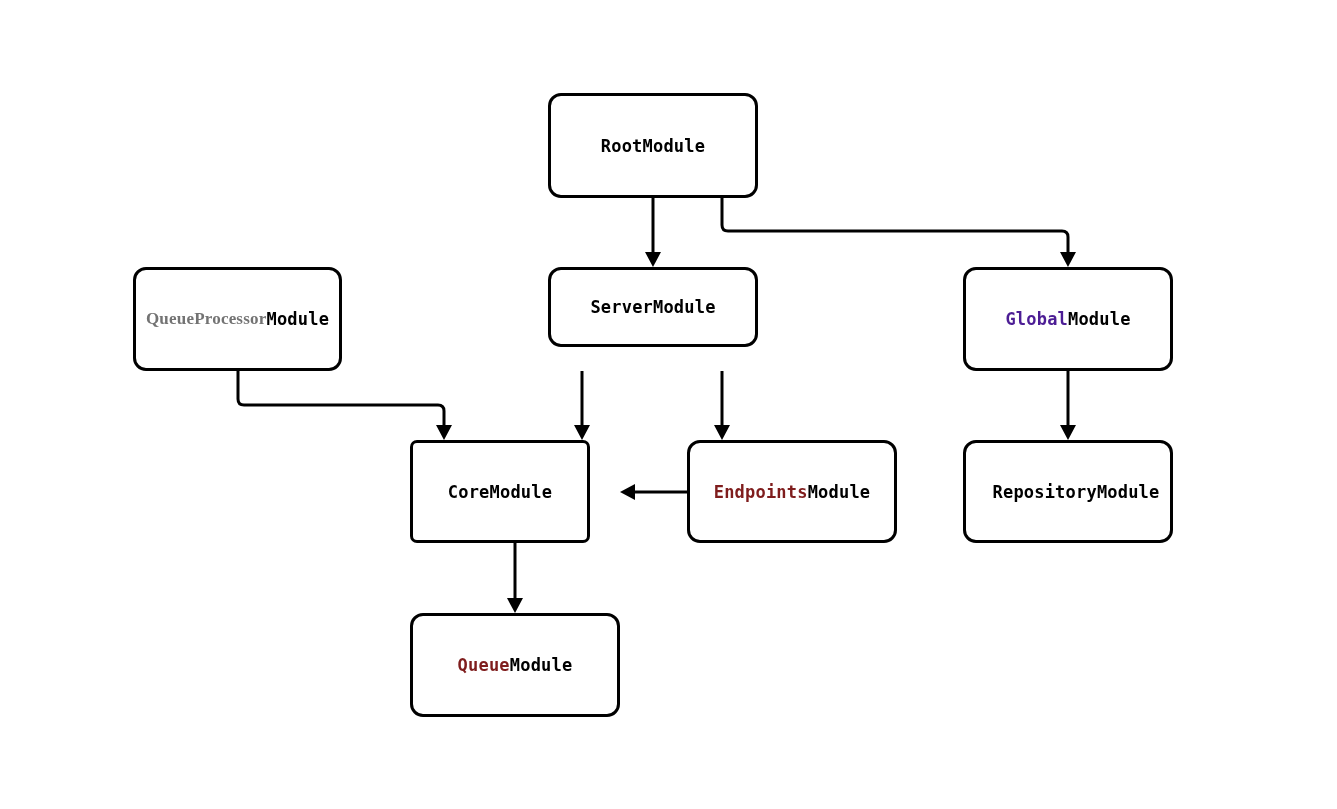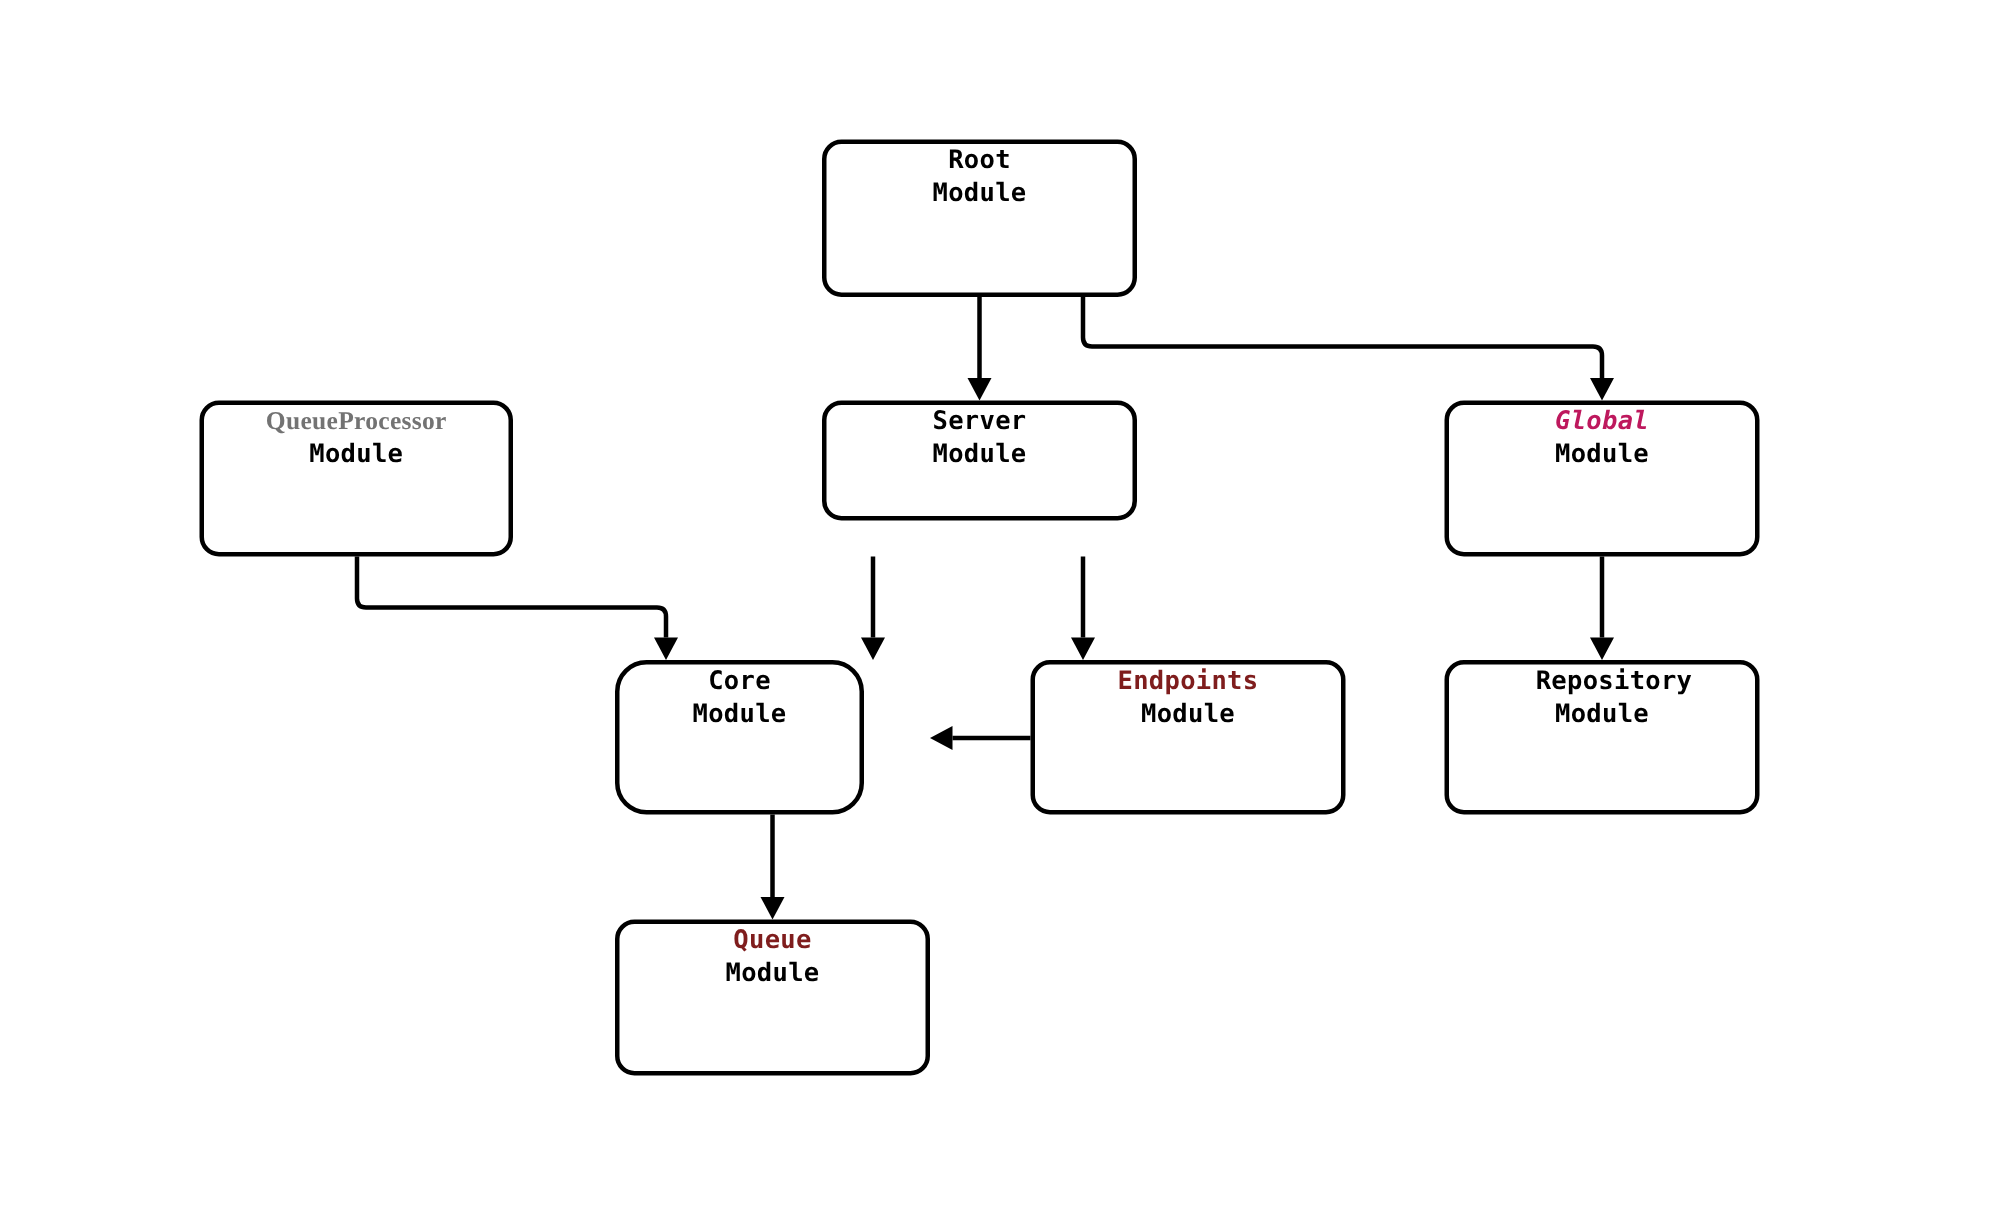--- a/index.html
+++ b/index.html
@@ -24,22 +24,22 @@
     height: 809px;
     pointer-events: none;
   }
   .node {
     position: absolute;
     box-sizing: border-box;
     background: #ffffff;
     border: 3px solid #000000;
     border-radius: 13px;
     display: flex;
-    flex-direction: column;
     align-items: center;
+    justify-content: center;
     z-index: 2;
   }
   .node-label {
     font-family: "DejaVu Sans Mono", "Liberation Mono", monospace;
     font-size: 17px;
     line-height: 22px;
     font-weight: 700;
     color: #000000;
     text-align: center;
     white-space: pre;
@@ -77,24 +77,24 @@
       </div>
       <div class="node" style="left: 133px; top: 267px; width: 209px; height: 104px; border-width: 3px; border-color: rgb(0, 0, 0); border-radius: 13px; background: rgb(255, 255, 255);">
         <div class="node-label" style="color: #737373; font-family: Liberation Serif, serif;">QueueProcessor</div>
         <div class="node-label" style="color: rgb(0, 0, 0);">Module</div>
       </div>
       <div class="node" style="left: 548px; top: 267px; width: 210px; height: 80px; border-width: 3px; border-color: rgb(0, 0, 0); border-radius: 13px; background: rgb(255, 255, 255);">
         <div class="node-label" style="color: rgb(0, 0, 0);">Server</div>
         <div class="node-label" style="color: rgb(0, 0, 0);">Module</div>
       </div>
       <div class="node" style="left: 963px; top: 267px; width: 210px; height: 104px; border-width: 3px; border-color: rgb(0, 0, 0); border-radius: 13px; background: rgb(255, 255, 255);">
-        <div class="node-label" style="color: #be185d; font-style: italic;">Global</div>
+        <div class="node-label" style="color: #4c1d95;">Global</div>
         <div class="node-label" style="color: rgb(0, 0, 0);">Module</div>
       </div>
-      <div class="node" style="left: 410px; top: 440px; width: 166px; height: 103px; border-width: 3px; border-color: rgb(0, 0, 0); border-radius: 21px; background: rgb(255, 255, 255);">
+      <div class="node" style="left: 410px; top: 440px; width: 180px; height: 103px; border-width: 3px; border-color: rgb(0, 0, 0); border-radius: 7px; background: rgb(255, 255, 255);">
         <div class="node-label" style="color: rgb(0, 0, 0);">Core</div>
         <div class="node-label" style="color: rgb(0, 0, 0);">Module</div>
       </div>
       <div class="node" style="left: 687px; top: 440px; width: 210px; height: 103px; border-width: 3px; border-color: rgb(0, 0, 0); border-radius: 13px; background: rgb(255, 255, 255);">
         <div class="node-label" style="color: #7f1d1d;">Endpoints</div>
         <div class="node-label" style="color: rgb(0, 0, 0);">Module</div>
       </div>
       <div class="node" style="left: 963px; top: 440px; width: 210px; height: 103px; border-width: 3px; border-color: rgb(0, 0, 0); border-radius: 13px; background: rgb(255, 255, 255);">
         <div class="node-label" style="color: rgb(0, 0, 0); margin-left: 16px;">Repository</div>
         <div class="node-label" style="color: rgb(0, 0, 0);">Module</div>

